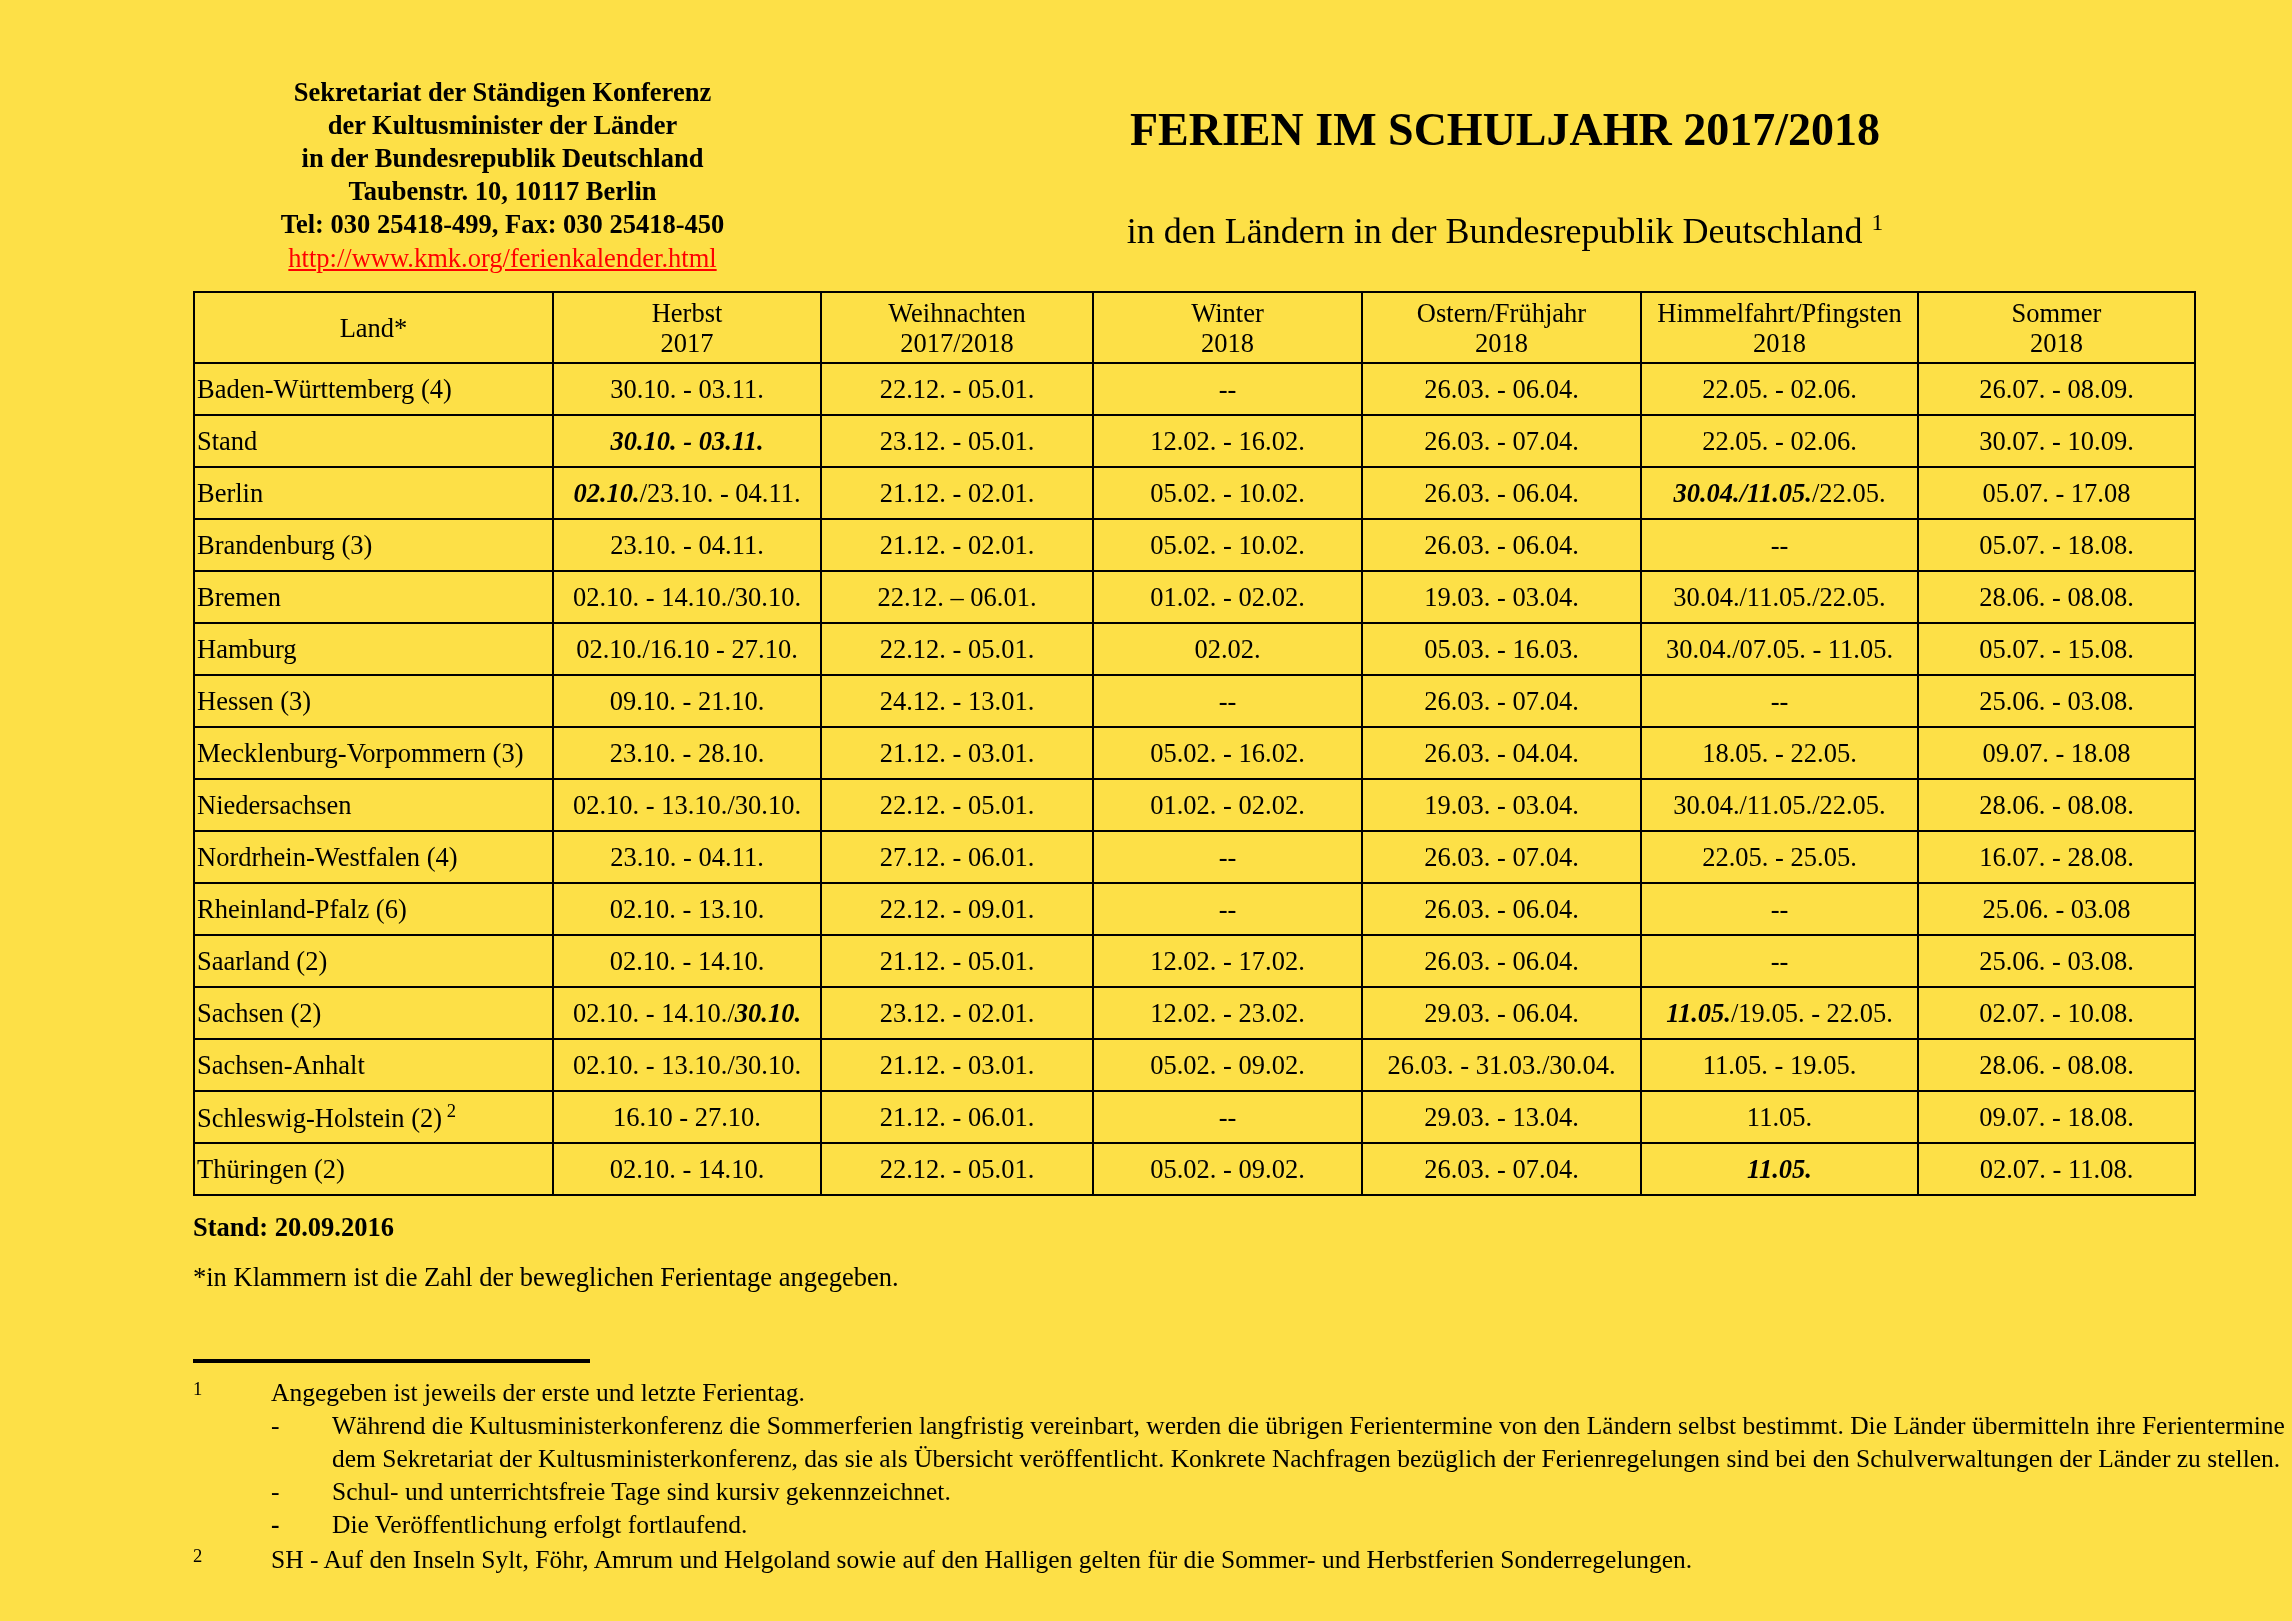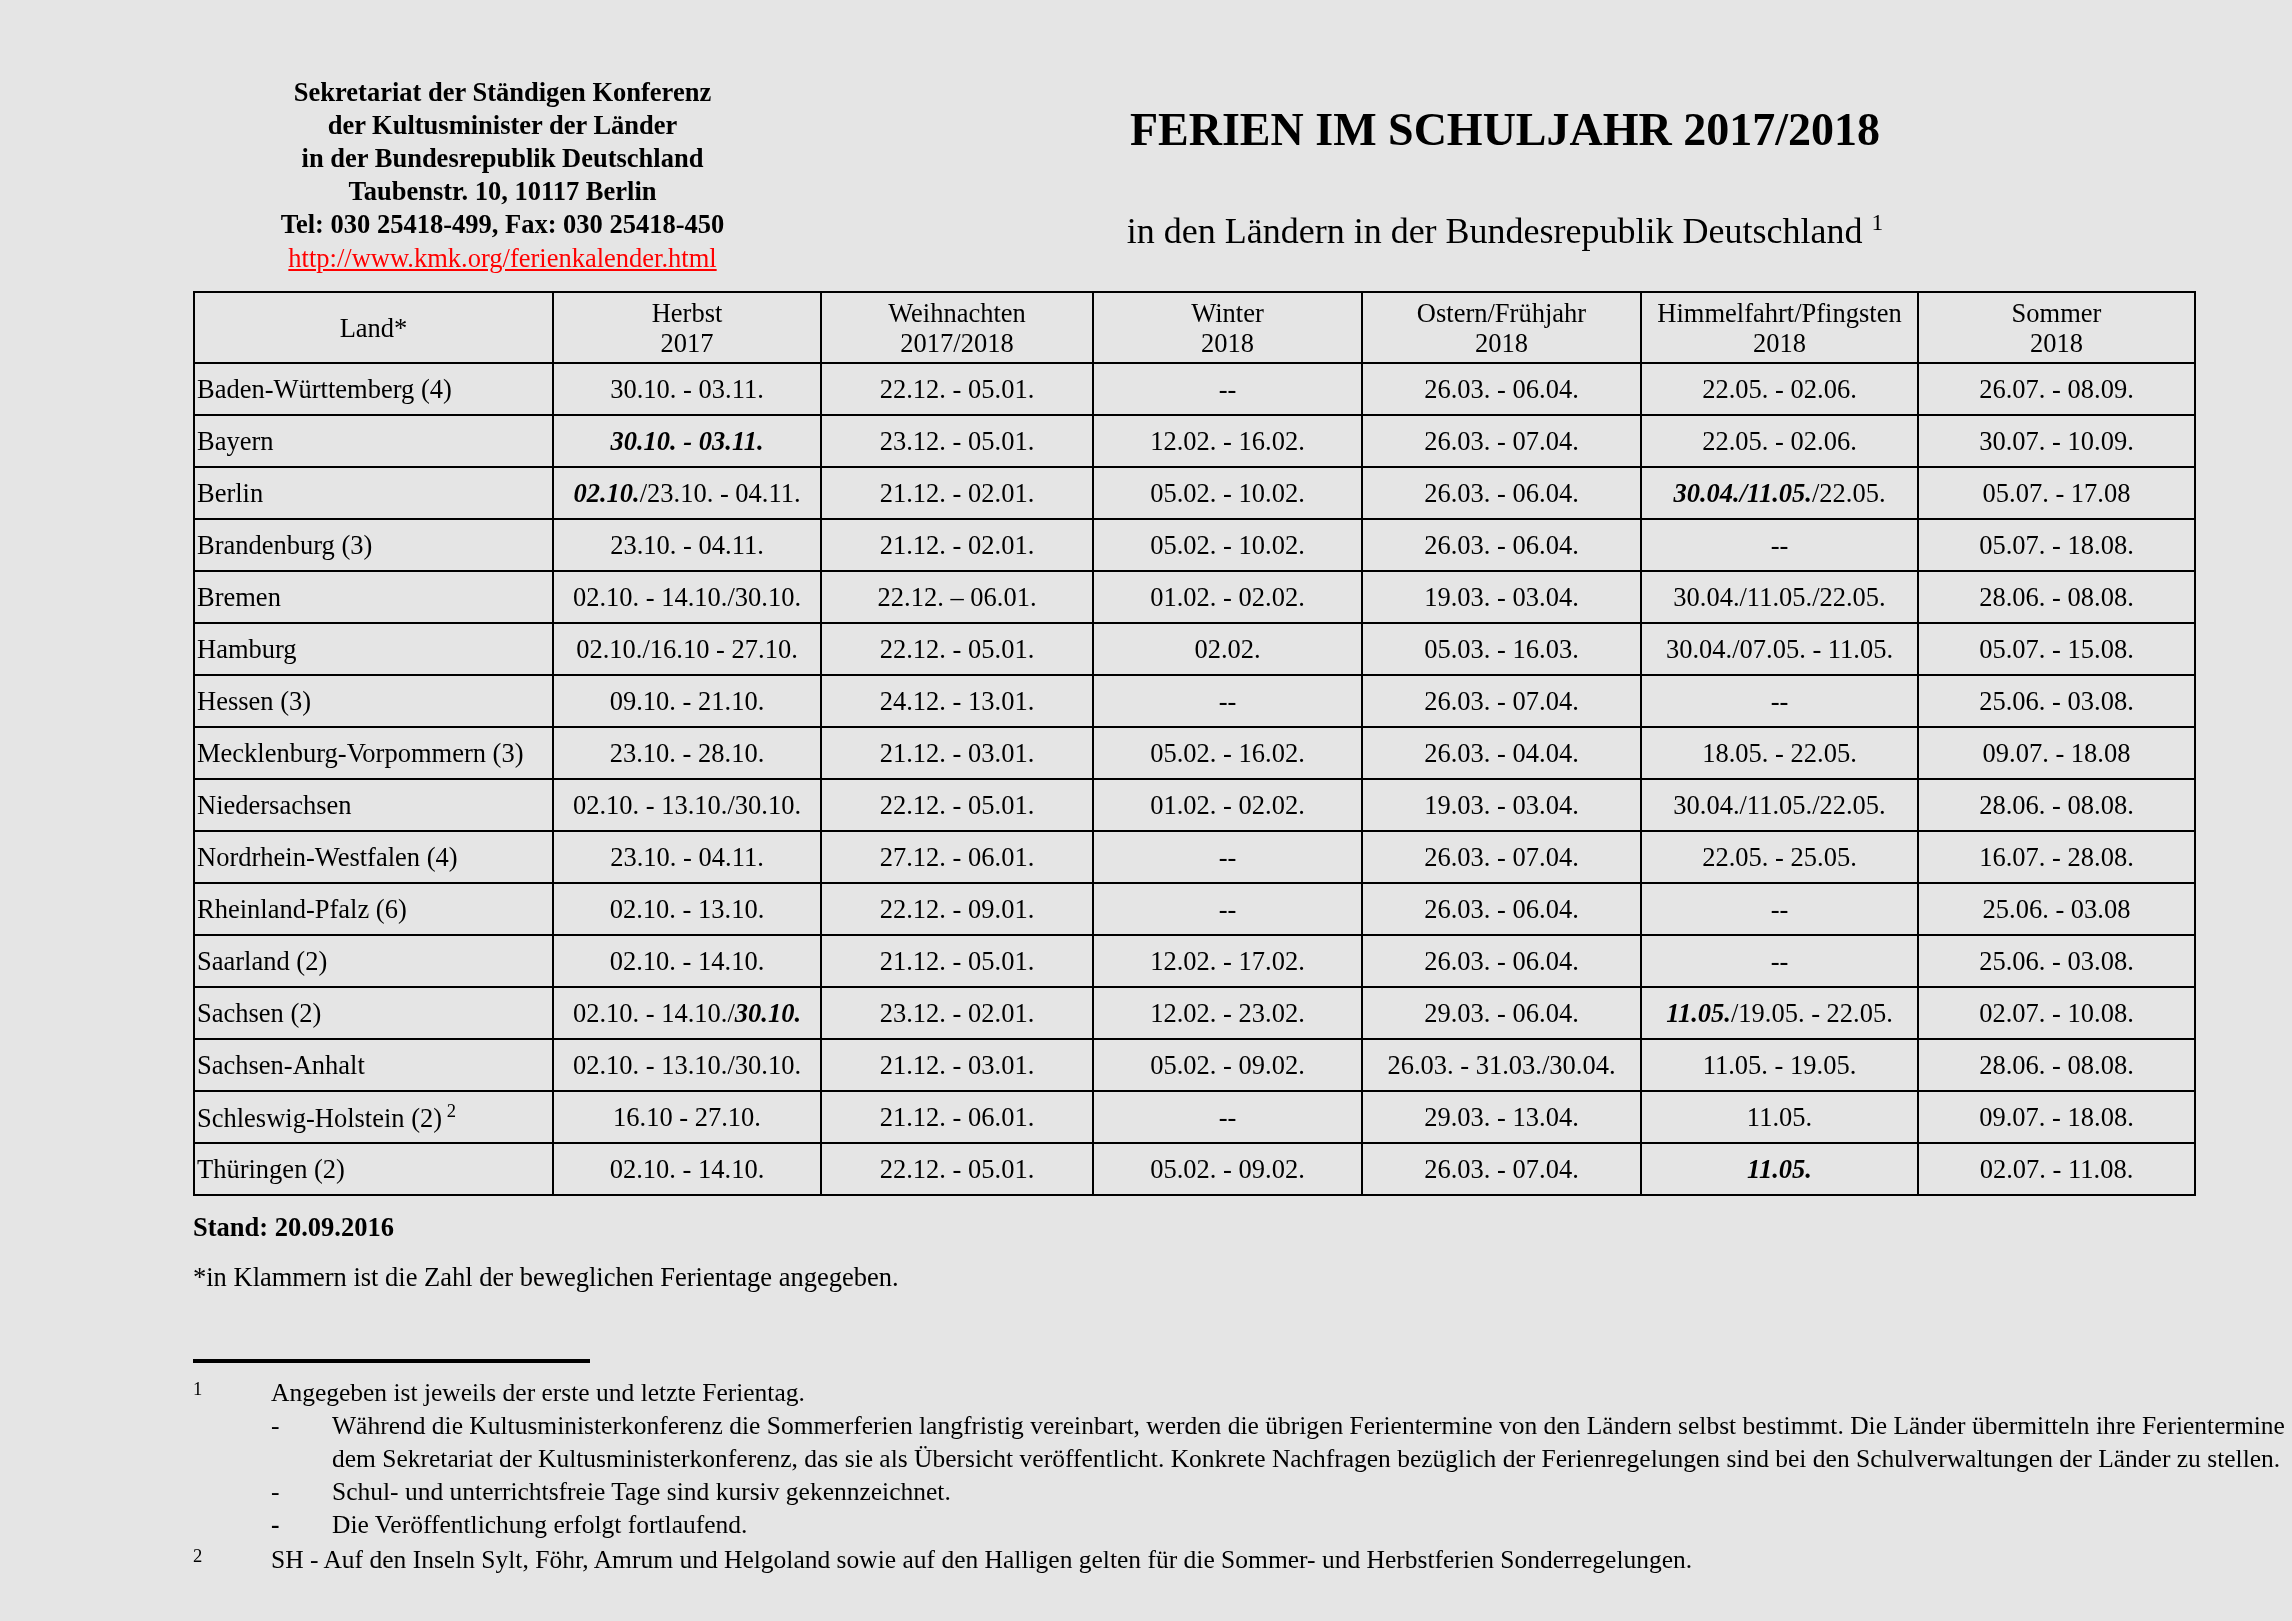--- a/index.html
+++ b/index.html
@@ -1,19 +1,19 @@
 <!DOCTYPE html>
 <html lang="de"><head>
 <meta charset="utf-8">
 <style>
   html,body { margin:0; padding:0; background:#fff; }
   .page {
     position:relative;
     width:2293px; height:1621px;
-    background:#e5e5e5;
+    background:#fde047;
     font-family:"Liberation Serif", serif;
     color:#000;
     overflow:hidden;
   }
 
   
   .letterhead {
     position:absolute; left:176px; top:76px; width:653px;
     text-align:center; font-weight:bold; font-size:26.5px; line-height:33px;
   }
@@ -130,21 +130,21 @@
         <tr>
           <td class="land"><span>Baden-Württemberg (4)</span></td>
           <td><span>30.10. - 03.11.</span></td>
           <td><span>22.12. - 05.01.</span></td>
           <td><span>--</span></td>
           <td><span>26.03. - 06.04.</span></td>
           <td><span>22.05. - 02.06.</span></td>
           <td><span>26.07. - 08.09.</span></td>
         </tr>
         <tr>
-          <td class="land"><span>Bayern</span></td>
+          <td class="land"><span>Stand</span></td>
           <td><span class="it">30.10. - 03.11.</span></td>
           <td><span>23.12. - 05.01.</span></td>
           <td><span>12.02. - 16.02.</span></td>
           <td><span>26.03. - 07.04.</span></td>
           <td><span>22.05. - 02.06.</span></td>
           <td><span>30.07. - 10.09.</span></td>
         </tr>
         <tr>
           <td class="land"><span>Berlin</span></td>
           <td><span class="it">02.10.</span><span>/23.10. - 04.11.</span></td>

